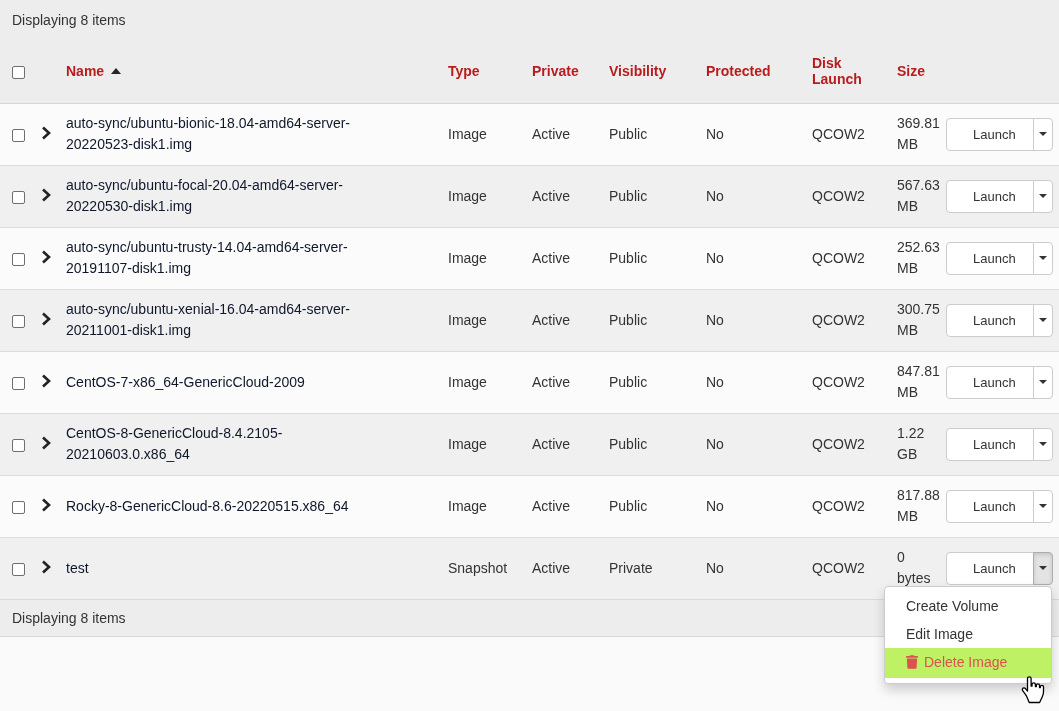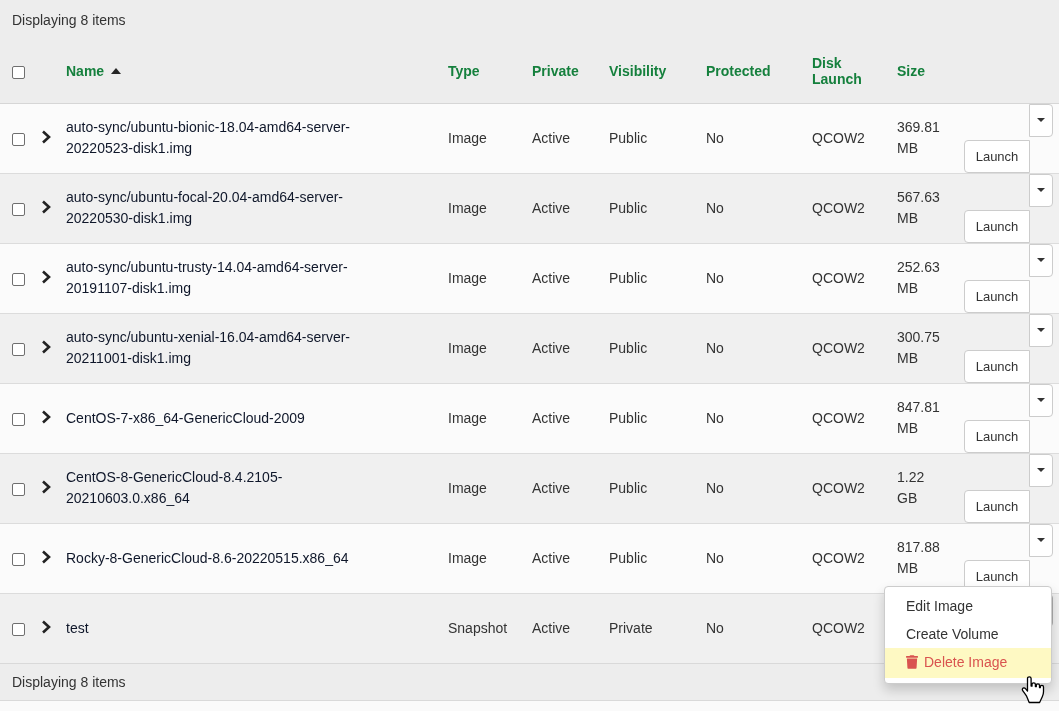--- a/index.html
+++ b/index.html
@@ -19,21 +19,21 @@
   }
   .footer-bar {
     height:38px; background:#ededed;
     border-top:1px solid #d9d9d9; border-bottom:1px solid #d9d9d9;
     display:flex; align-items:center;
     padding:0 12px; box-sizing:border-box;
   }
   table { width:1059px; border-collapse:collapse; table-layout:fixed; }
   th, td { box-sizing:border-box; padding:0; vertical-align:middle; text-align:left; }
   thead th {
-    background:#ededed; height:63px; font-weight:bold; color:#15803d;
+    background:#ededed; height:63px; font-weight:bold; color:#b91c1c;
     border-bottom:1px solid #d6d6d6;
   }
   tbody tr { height:62px; border-top:1px solid #dcdcdc; }
   tbody tr:nth-child(odd)  { background:#fbfbfb; }
   tbody tr:nth-child(even) { background:#f0f0f0; }
   .cell-check { padding-left:12px; }
   .checkbox {
     display:inline-block; width:13px; height:13px;
     border:1px solid #6f6f6f; border-radius:2px; background:#fff;
     box-sizing:border-box; vertical-align:middle; cursor:pointer;
@@ -46,21 +46,21 @@
   .cell-disk { text-align:left; }
   .cell-size { padding-left:21px; line-height:1.5; }
   .cell-size span { display:block; }
   .cell-actions { padding-right:6px; }
   .btn-group { display:flex; justify-content:flex-end; }
   .btn {
     background:#fff; border:1px solid #ccc; color:#333;
     font-family:"Liberation Sans", sans-serif; font-size:13px;
     height:33px; cursor:pointer;
   }
-  .btn-main { border-radius:4px 0 0 4px; padding:0 4px; min-width:66px;margin-top:36px; }
+  .btn-main { border-radius:4px 0 0 4px; padding:0 26px; min-width:66px; }
   .btn-caret {
     border-radius:0 4px 4px 0; width:24px; margin-left:-1px;
     display:flex; align-items:center; justify-content:center;
   }
   .btn-caret.open {
     background:#e3e3e3; border-color:#adadad;
     box-shadow:inset 0 2px 4px rgba(0,0,0,0.13);
   }
   .caret-down {
     width:0; height:0; display:inline-block;
@@ -77,21 +77,21 @@
   .dropdown-menu {
     position:absolute; left:884px; top:586px; width:168px;
     background:#fff; border:1px solid #ccc; border-radius:4px;
     box-shadow:0 6px 12px rgba(0,0,0,0.18);
     padding:5px 0; z-index:10; box-sizing:border-box; list-style:none;
   }
   .dropdown-menu li {
     padding:4px 10px 4px 21px; line-height:20px; color:#333;
     cursor:pointer; white-space:nowrap;
   }
-  .dropdown-menu li.danger { color:#d9534f; background:#fef9c3; }
+  .dropdown-menu li.danger { color:#d9534f; background:#bef264; }
   .trash-icon { display:inline-block; vertical-align:-2px; margin-right:6px; }
   .cursor-overlay { position:absolute; left:1019px; top:674px; z-index:20; pointer-events:none; }
 </style>
 </head>
 <body>
 
 <div class="top-bar">
   <span>Displaying 8 items</span>
 </div>
 
@@ -334,22 +334,22 @@
         </td>
     </tr>
   </tbody>
 </table>
 
 <div class="footer-bar">
   <span>Displaying 8 items</span>
 </div>
 
 <ul class="dropdown-menu">
+  <li>Create Volume</li>
   <li>Edit Image</li>
-  <li>Create Volume</li>
   <li class="danger"><span class="trash-icon"><svg width="12" height="14" viewBox="0 0 448 512">
           <path fill="#d9534f" d="M432 32H312l-9.4-18.7A24 24 0 0 0 281.1 0H166.8a23.7 23.7 0 0 0-21.4 13.3L136 32H16A16 16 0 0 0 0 48v32a16 16 0 0 0 16 16h416a16 16 0 0 0 16-16V48a16 16 0 0 0-16-16zM53.2 467a48 48 0 0 0 47.9 45h245.8a48 48 0 0 0 47.9-45L416 128H32z"></path>
         </svg></span><span>Delete Image</span></li>
 </ul>
 
 <div class="cursor-overlay">
   <svg width="26" height="30" viewBox="0 0 26 30">
     <path d="M10.2 28.5 L7.4 21.8 C6.3 20 4.4 17.5 3.6 16.3 C2.9 15.2 3.6 13.9 4.9 13.9 C5.6 13.9 6.2 14.2 6.7 14.8 L8.5 17 V4.6 C8.5 3.6 9.3 2.8 10.3 2.8 C11.3 2.8 12.1 3.6 12.1 4.6 V12 L13 12.1 V10.5 C13 9.5 13.8 8.8 14.7 8.8 C15.7 8.8 16.4 9.5 16.4 10.5 V12.5 L17.3 12.7 V11.4 C17.3 10.5 18 9.8 18.9 9.8 C19.8 9.8 20.5 10.5 20.5 11.4 V13.5 L21.3 13.7 V12.9 C21.3 12 22 11.3 22.9 11.3 C23.8 11.3 24.5 12 24.5 12.9 V17.8 C24.5 19.6 24.1 21.2 23.3 22.8 L20.6 28.5 Z" fill="#fff" stroke="#000" stroke-width="1.3" stroke-linejoin="round"></path>
   </svg>
 </div>

